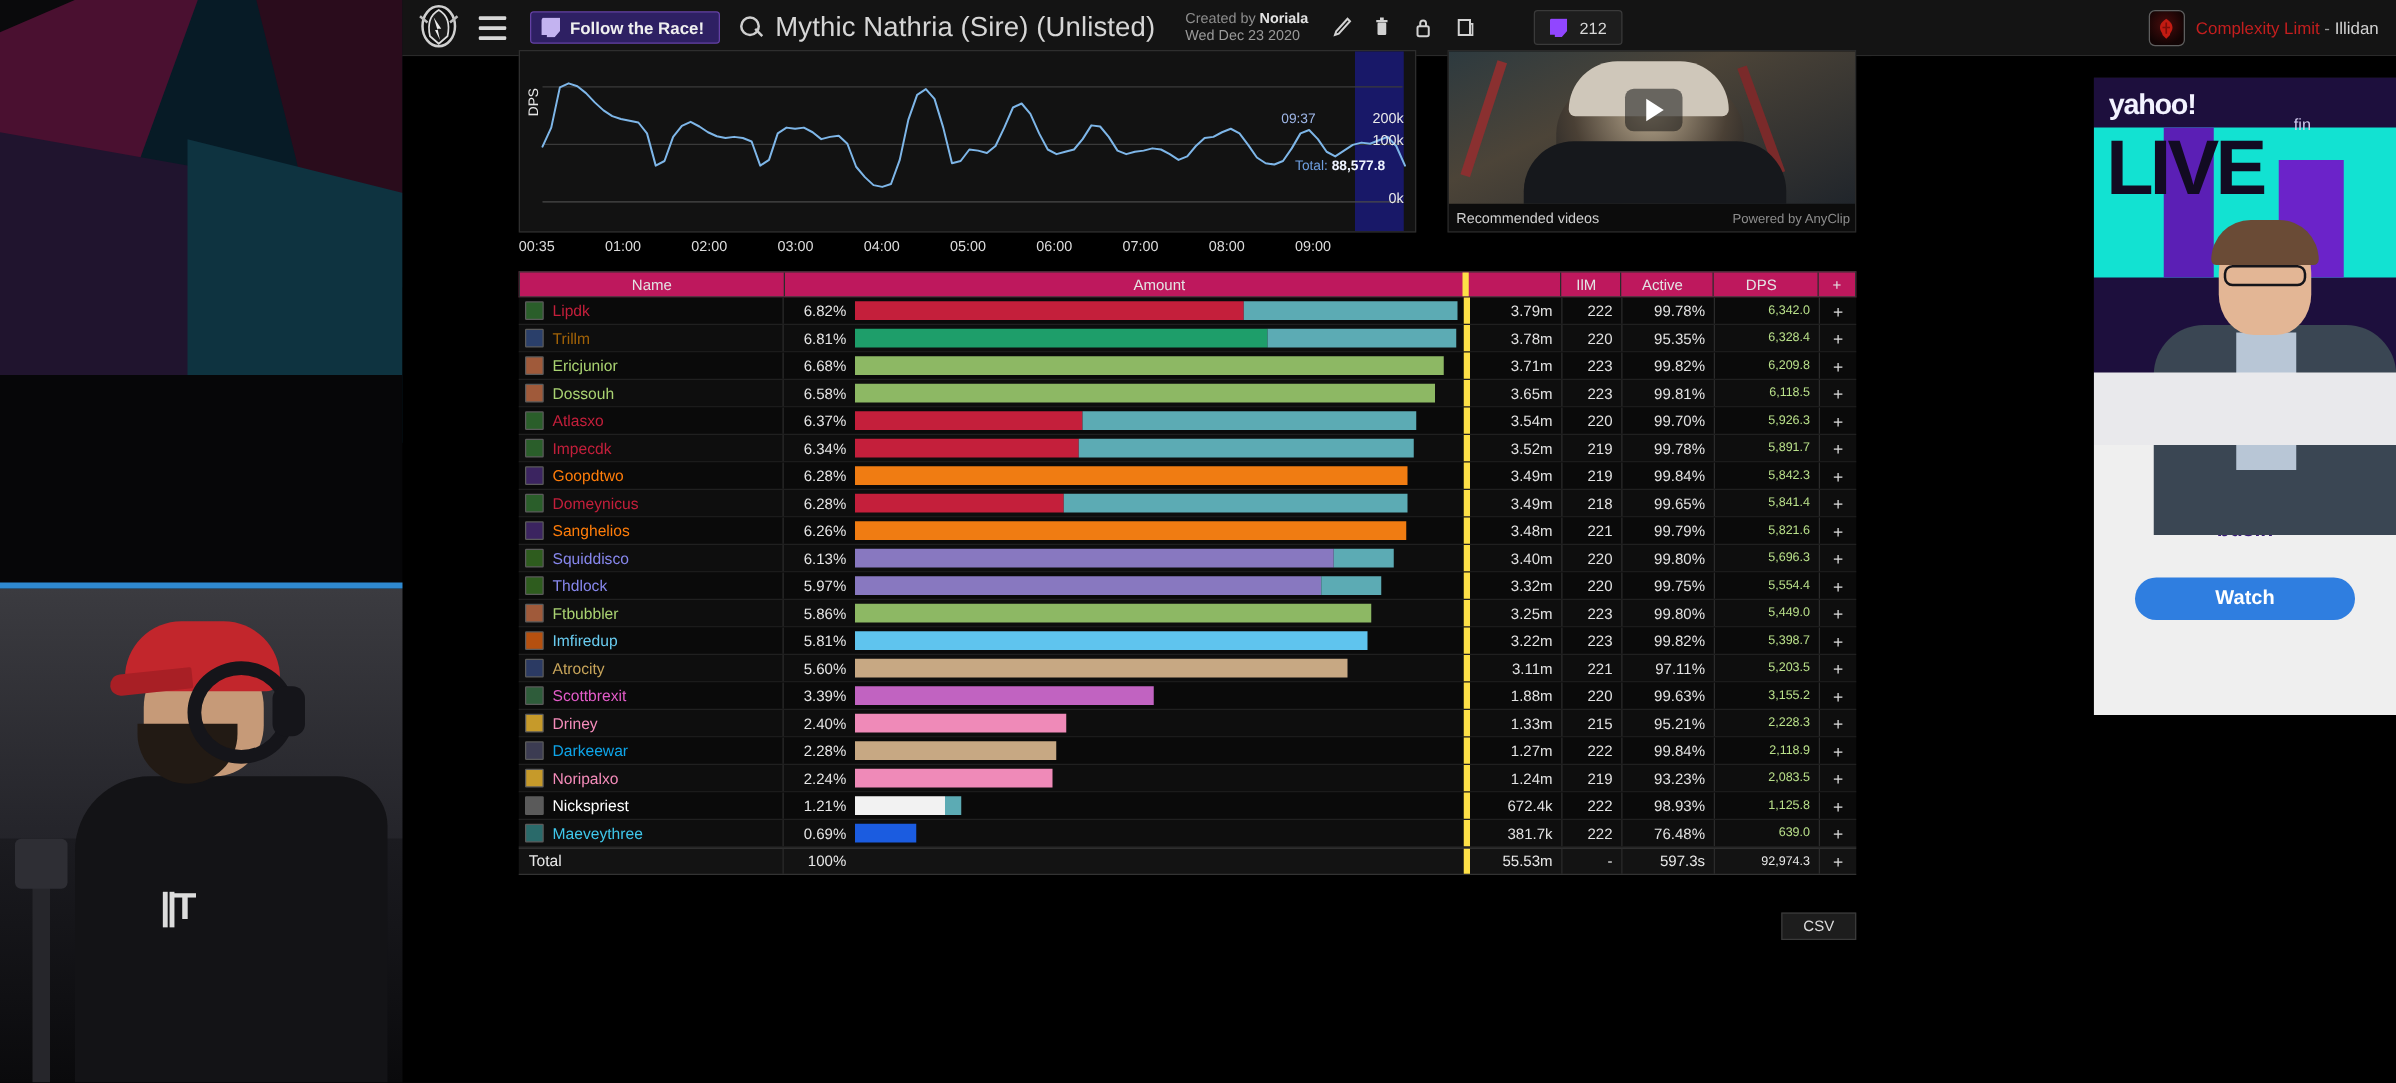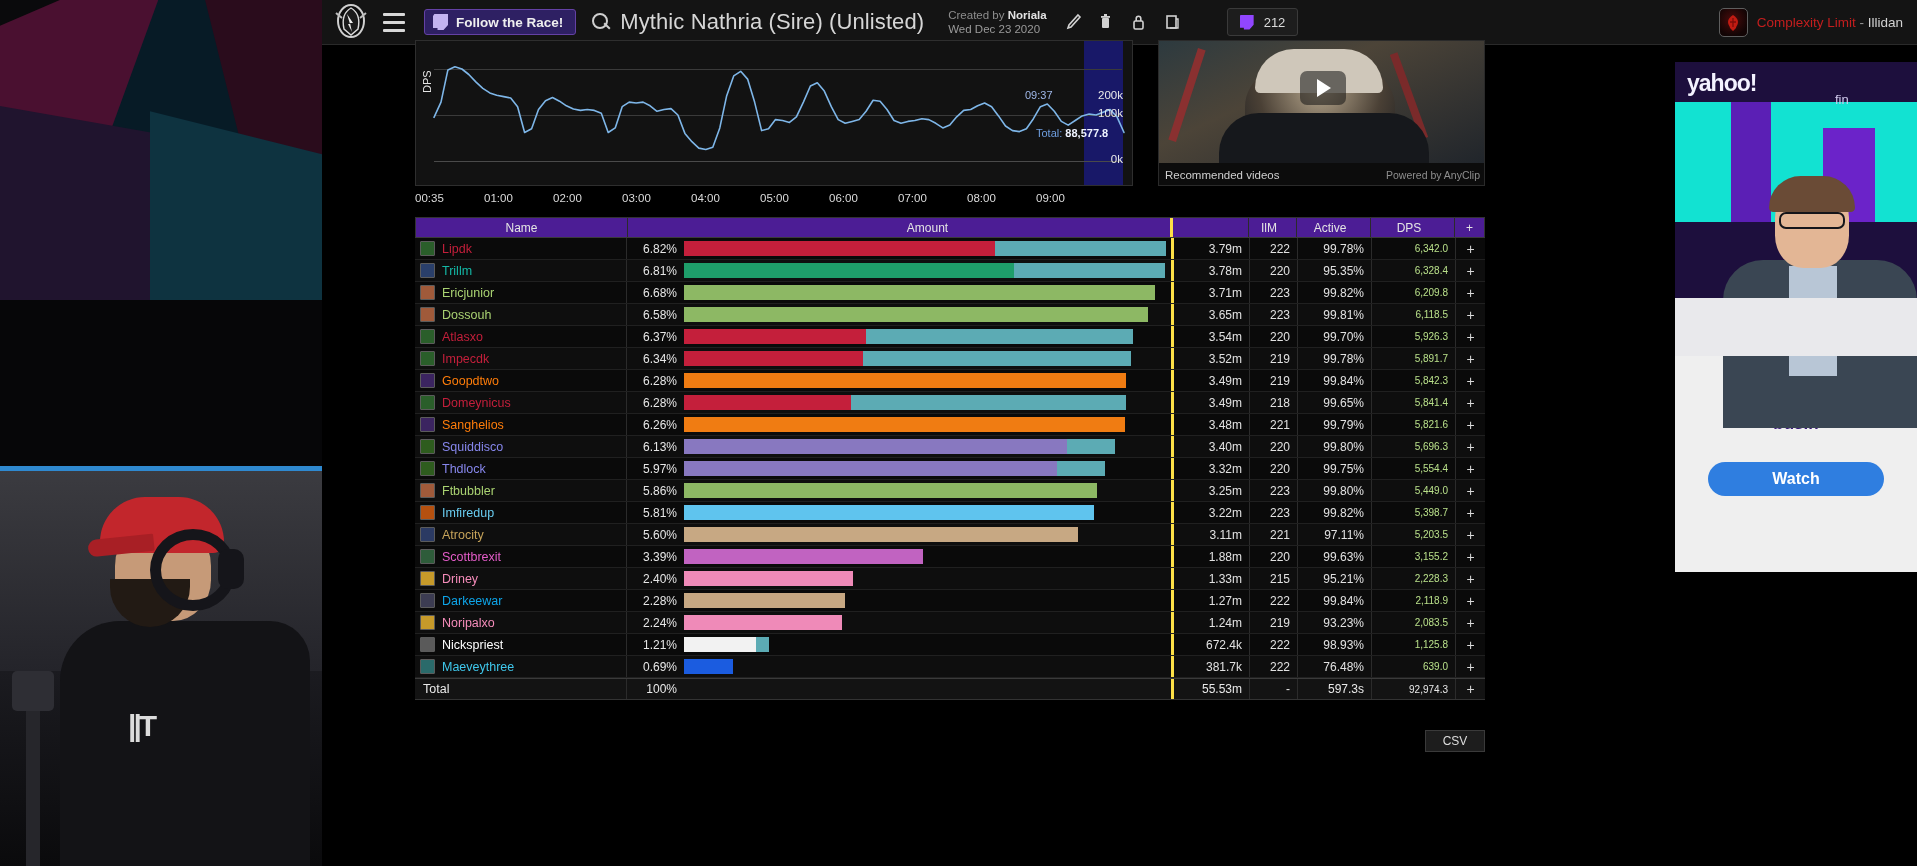--- a/index.html
+++ b/index.html
@@ -186,27 +186,27 @@
   .rv-play i { width:0;height:0;border-left:14px solid #fff;border-top:9px solid transparent;
                border-bottom:9px solid transparent; margin-left:3px;}
   .rv-bar { position:absolute; left:0; top:122px; width:327px; height:24px;
             display:flex; align-items:center; justify-content:space-between; padding:0 6px;text-align:center; }
   .rv-label { color:#cfcfcf; font-size:11.5px; }
   .rv-power { color:#8e8e8e; font-size:10.5px; }
 
   
   .table { position:absolute; left:93px; top:172px; width:1070px; }
   .trow { display:flex; height:22px; align-items:stretch; border-bottom:1px solid #202020; }
-  .thead { height:21px; background:#4c1d95; border:1px solid #333; border-bottom:1px solid #3a3a3a; }
+  .thead { height:21px; background:#be185d; border:1px solid #333; border-bottom:1px solid #3a3a3a; }
   .thead .cell { color:#e4e4e4; font-size:12px; display:flex; align-items:center; justify-content:center; }
   .c-name { width:212px; border-right:1px solid #2b2b2b; display:flex; align-items:center; }
   .c-pct  { width:57px; display:flex; align-items:center; justify-content:flex-end; padding-right:7px;}
   .c-amt  { flex:1; position:relative; display:flex; align-items:center; }
   .c-total{ width:78px; display:flex; align-items:center; justify-content:flex-end; padding-right:7px;
-            border-left:3px solid #fde047;}
+            border-left:5px solid #fde047;}
   .c-ilvl { width:48px; display:flex; align-items:center; justify-content:flex-end; padding-right:7px;
             border-left:1px solid #2b2b2b;}
   .c-act  { width:74px; display:flex; align-items:center; justify-content:flex-end; padding-right:7px;
             border-left:1px solid #2b2b2b;}
   .c-dps  { width:84px; display:flex; align-items:center; justify-content:flex-end; padding-right:7px;
             border-left:1px solid #2b2b2b;}
   .c-plus { width:30px; display:flex; align-items:center; justify-content:center;
             border-left:1px solid #2b2b2b; color:#d8d8d8; font-size:14px; cursor:pointer;}
   .trow.body { background:#0a0a0a; }
   .trow.body:nth-child(even) { background:#0e0e0e; }
@@ -431,21 +431,21 @@
             </div>
             <div class="c-total num">3.79m</div>
             <div class="c-ilvl num">222</div>
             <div class="c-act num">99.78%</div>
             <div class="c-dps dps-num">6,342.0</div>
             <div class="c-plus">+</div>
           </div>
           <div class="trow body">
             <div class="c-name">
               <span class="spec-icon" style="background: rgb(42, 63, 106);"></span>
-              <span class="pname" style="color: #14b8a6;">Trillm</span>
+              <span class="pname" style="color: #a16207;">Trillm</span>
             </div>
             <div class="c-pct pct">6.81%</div>
             <div class="c-amt">
               <div class="amt-bar" style="width: 98.8%;">
                 <div class="amt-seg" style="width: 68.5%; background: rgb(30, 158, 106);"></div>
                 <div class="amt-seg" style="width: 31.5%; background: rgb(92, 171, 180);"></div>
               </div>
             </div>
             <div class="c-total num">3.78m</div>
             <div class="c-ilvl num">220</div>
@@ -781,20 +781,21 @@
   </div>
 
   <div class="ad-rail">
     <div class="ad-box">
       <div class="ad-top">
         <div class="ad-teal"></div>
         <div class="ad-purp1"></div>
         <div class="ad-purp2"></div>
         <div class="ad-yahoo">yahoo!</div>
         <div class="ad-fin">fin</div>
+        <div class="ad-liveT">LIVE</div>
       </div>
       <div class="ad-person">
         <div class="ap-body"></div>
         <div class="ap-shirt"></div>
         <div class="ap-head"></div>
         <div class="ap-hair"></div>
         <div class="ap-glass"></div>
       </div>
       <div class="ap-desk"></div>
       <div class="ad-white">

